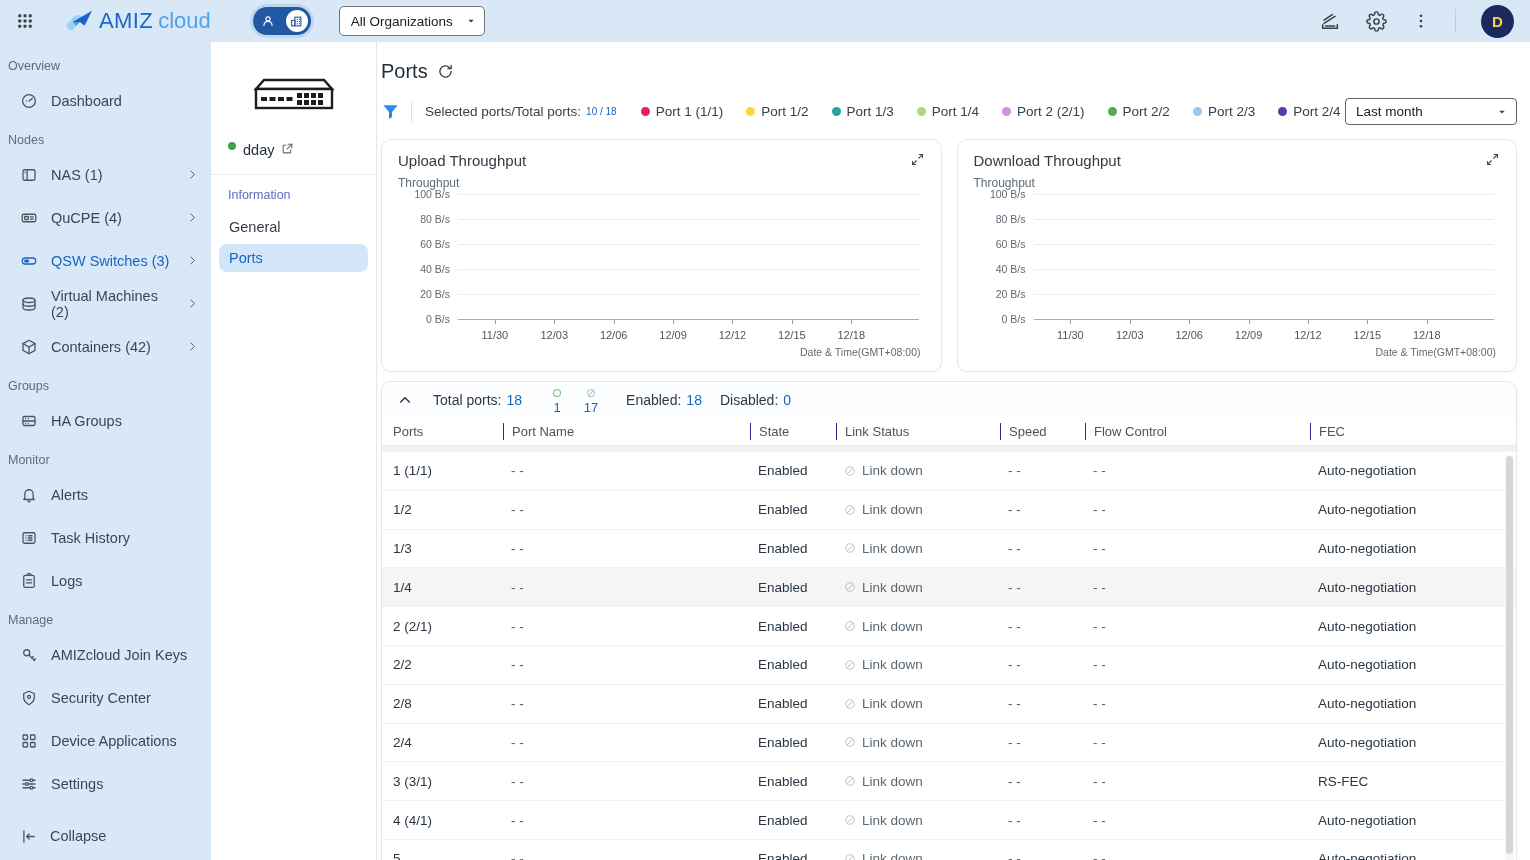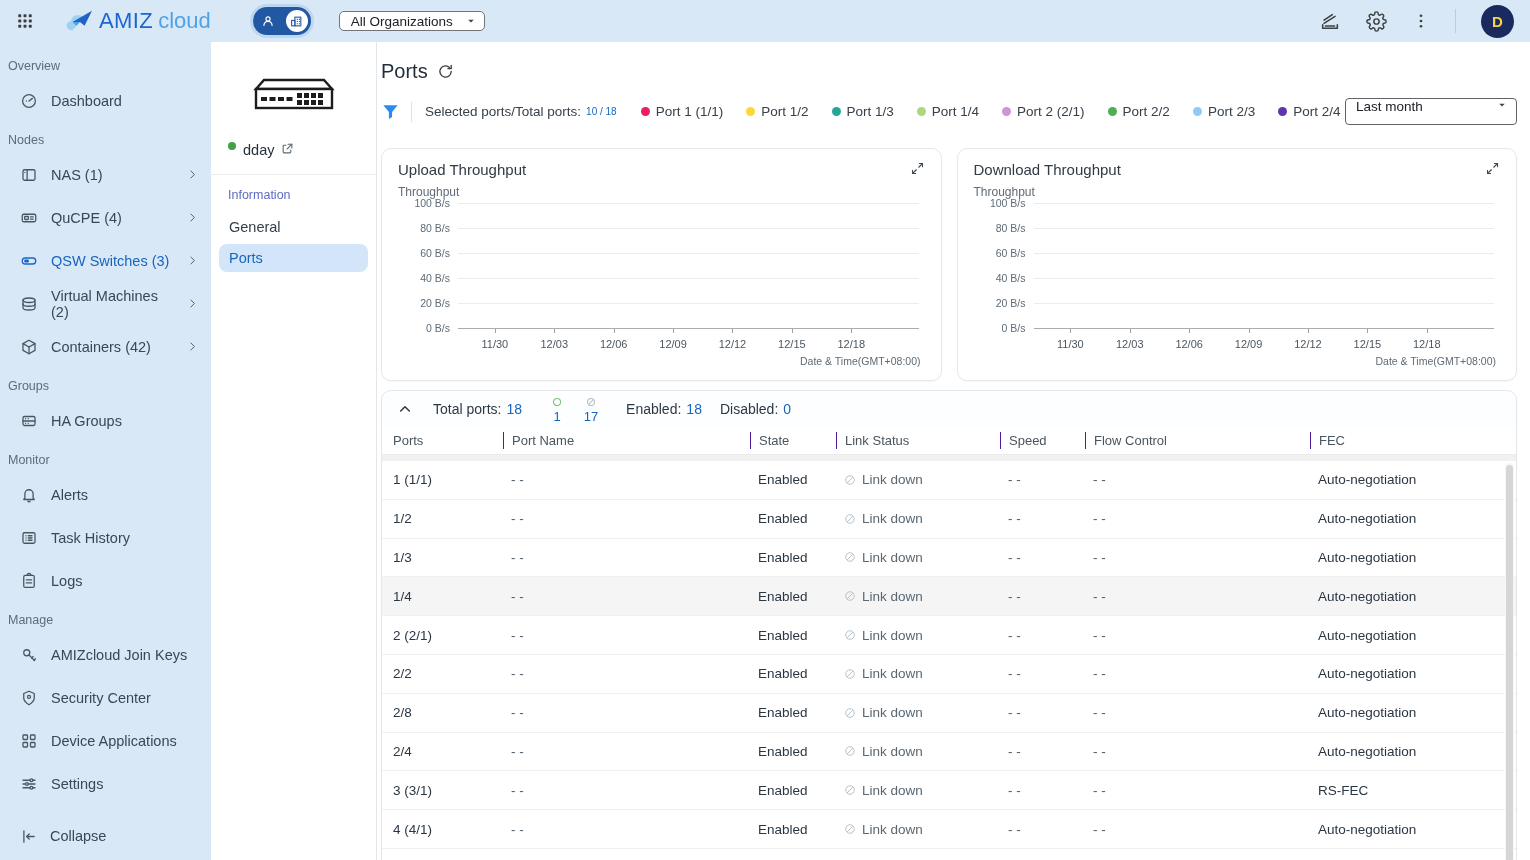--- a/index.html
+++ b/index.html
@@ -12,21 +12,21 @@
   .launcher { color:#3c4043; display:flex; cursor:pointer; }
   .logo { display:flex; align-items:center; gap:5px; font-size:22px; margin-left:16px; }
   .brand-b { color:#1b66d1; font-weight:normal; letter-spacing:.4px; }
   .brand-l { color:#4da3ea; }
   .scope-pill { margin-left:28px; width:58px; height:28px; border-radius:15px; background:#2257a3;
     display:flex; align-items:center; justify-content:space-between; padding:0 3px 0 8px;
     box-shadow:0 0 0 3px #bdd7ef; cursor:pointer; }
   .pill-person { color:#fff; display:flex; }
   .pill-circle { width:22px; height:22px; border-radius:50%; background:#fff; color:#2257a3;
     display:flex; align-items:center; justify-content:center; }
-  .org-select { margin-left:14px; height:20px; min-width:124px; border:1px solid #70757a; border-radius:5px;
+  .org-select { margin-left:14px; height:30px; min-width:124px; border:1px solid #70757a; border-radius:5px;
     background:#fff; display:flex; align-items:center; gap:12px; padding:0 7px 0 11px;
     font-size:13.5px; color:#202124; cursor:pointer; }
   .topbar-right { margin-left:auto; display:flex; align-items:center; gap:25px; color:#3c4043; }
   .tb-icon { display:flex; cursor:pointer; }
   .tb-divider { width:1px; height:24px; background:#b9cde0; }
   .avatar { width:33px; height:33px; border-radius:50%; background:#1b2a5e; color:#f5d545;
     font-size:15px; font-weight:bold; display:flex; align-items:center; justify-content:center; cursor:pointer; }
 
   
   .sidebar { position:absolute; top:42px; left:0; width:211px; height:818px; background:#d9e8f6;
@@ -53,30 +53,30 @@
   .panel-divider { border-top:1px solid #ececec; }
   .info-header { font-size:12.5px; color:#5d6cc0; padding:13px 17px 8px; }
   .info-item { font-size:14.5px; color:#333f4a; padding:6px 10px; margin:3px 8px; border-radius:8px; cursor:pointer; }
   .info-item.active { background:#d3e6f9; color:#1765c0; }
 
   
   .main { position:absolute; top:42px; left:377px; width:1153px; height:818px; background:#fff;
     padding:16px 13px 0 4px; }
   .title-row { display:flex; align-items:center; gap:9px; font-size:20px; color:#222e3a; margin:2px 0 15px; }
   .refresh { color:#3c4043; display:flex; cursor:pointer; }
-  .filter-row { display:flex; align-items:center; margin-bottom:23px; }
+  .filter-row { display:flex; align-items:center; margin-bottom:14px; }
   .funnel { display:flex; margin-right:11px; cursor:pointer; }
   .f-div { width:1px; height:20px; background:#dfe3e8; margin-right:13px; }
   .sel-label { font-size:13.5px; color:#37414b; }
   .sel-value { color:#1765c0; margin-left:5px; font-size:10px; }
   .legend { display:flex; align-items:center; gap:23px; margin-left:24px; }
   .chip { display:flex; align-items:center; gap:6px; font-size:13.5px; color:#37414b; cursor:pointer; }
   .chip .dotc { width:9px; height:9px; border-radius:50%; }
   .period-select { margin-left:auto; width:172px; height:27px; border:1px solid #5f6368; border-radius:4px;
-    display:flex; align-items:flex-start; justify-content:space-between; padding:0 8px 0 10px;
+    display:flex; align-items:center; justify-content:space-between; padding:0 8px 0 10px;
     font-size:13.5px; color:#202124; cursor:pointer; }
 
   
   .charts { display:flex; gap:15px; }
   .chart-card { flex:1; height:233px; border:1px solid #e4e7ec; border-radius:10px; padding:12px 16px 0;
     position:relative; box-shadow:0 1px 2px rgba(0,0,0,.04); }
   .chart-head { display:flex; justify-content:space-between; align-items:flex-start; font-size:15px;
     color:#303b46; margin-bottom:7px; }
   .expand-btn { color:#3f4b57; cursor:pointer; display:flex; }
   .ylab { font-size:12px; color:#5f6b76; }

